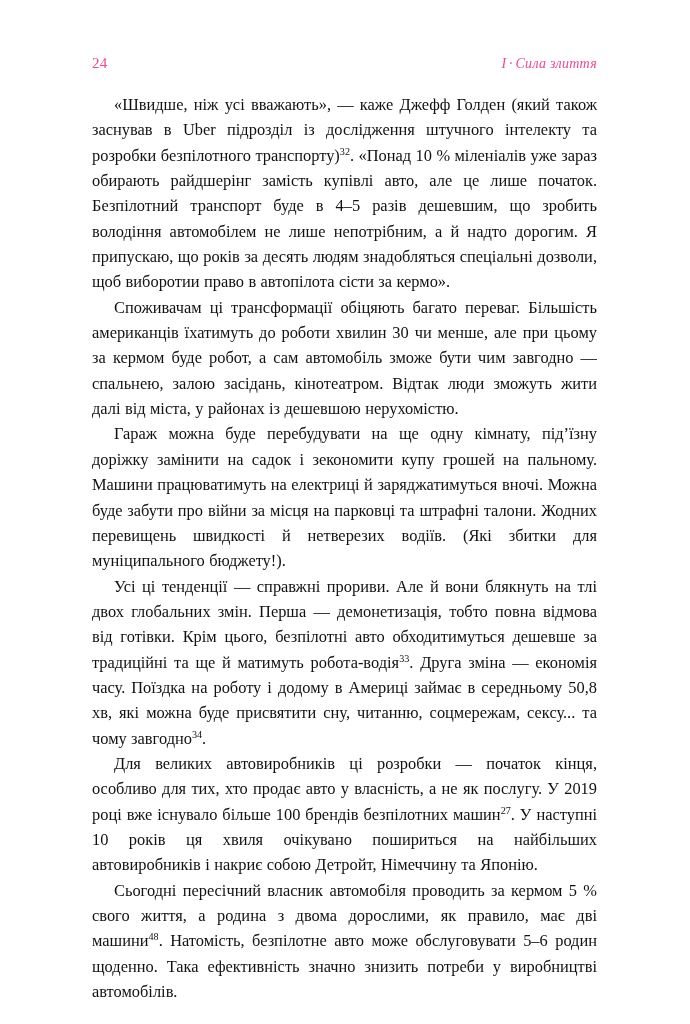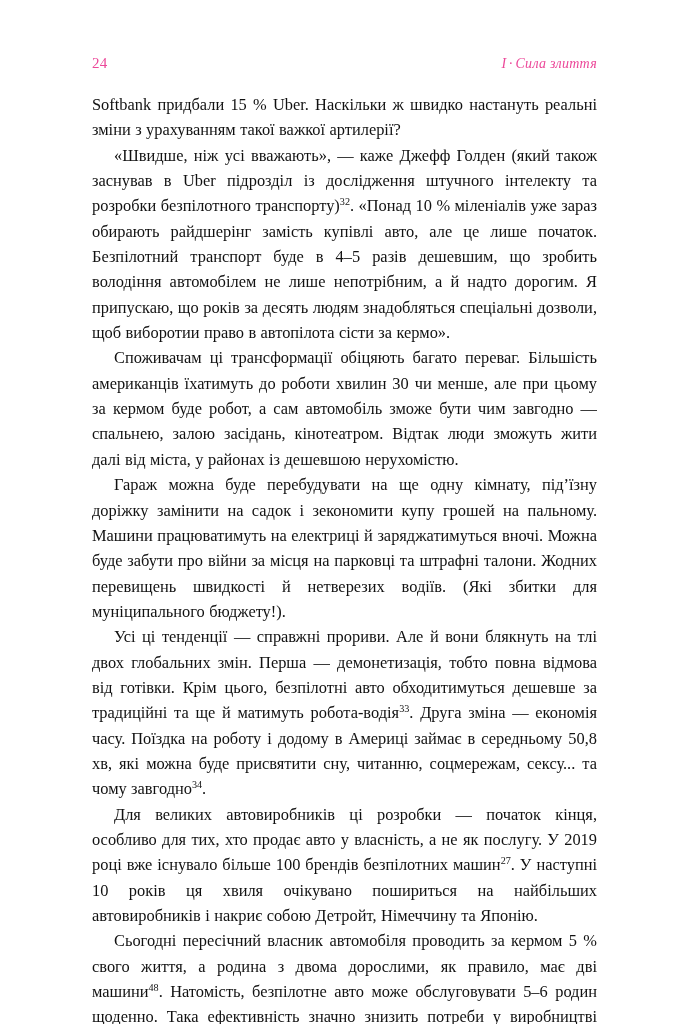--- a/index.html
+++ b/index.html
@@ -84,21 +84,20 @@
 
 <div class="page">
 
   <div class="running-head">
     <span class="folio">24</span>
     <span class="head-title"><span>I</span><span class="sep">·</span><span>Сила злиття</span></span>
   </div>
 
   <div class="textblock">
 
-    <p class="para"><span>Softbank придбали 15 % Uber. Наскільки ж швидко настануть реальні зміни з урахуванням такої важкої артилерії?</span></p>
 
     <p class="para indent"><span>«Швидше, ніж усі вважають», — каже Джефф Голден (який також заснував в Uber підрозділ із дослідження штучного інтелекту та розробки безпілотного транспорту)</span><sup>32</sup><span>. «Понад 10 % мiленіалів уже зараз обирають райдшерінг замість купівлі авто, але це лише початок. Безпілотний транспорт буде в 4–5 разів дешевшим, що зробить володіння автомобілем не лише непотрібним, а й надто дорогим. Я припускаю, що років за десять людям знадобляться спеціальні дозволи, щоб виборотии право в автопілота сісти за кермо».</span></p>
 
     <p class="para indent"><span>Споживачам ці трансформації обіцяють багато переваг. Більшість американців їхатимуть до роботи хвилин 30 чи менше, але при цьому за кермом буде робот, а сам автомобіль зможе бути чим завгодно — спальнею, залою засідань, кінотеатром. Відтак люди зможуть жити далі від міста, у районах із дешевшою нерухомістю.</span></p>
 
     <p class="para indent"><span>Гараж можна буде перебудувати на ще одну кімнату, під’їзну доріжку замінити на садок і зекономити купу грошей на пальному. Машини працюватимуть на електриці й заряджатимуться вночі. Можна буде забути про війни за місця на парковці та штрафні талони. Жодних перевищень швидкості й нетверезих водіїв. (Які збитки для муніципального бюджету!).</span></p>
 
     <p class="para indent"><span>Усі ці тенденції — справжні прориви. Але й вони блякнуть на тлі двох глобальних змін. Перша — демонетизація, тобто повна відмова від готівки. Крім цього, безпілотні авто обходитимуться дешевше за традиційні та ще й матимуть робота-водія</span><sup>33</sup><span>. Друга зміна — економія часу. Поїздка на роботу і додому в Америці займає в середньому 50,8 хв, які можна буде присвятити сну, читанню, соцмережам, сексу... та чому завгодно</span><sup>34</sup><span>.</span></p>
 
     <p class="para indent"><span>Для великих автовиробників ці розробки — початок кінця, особливо для тих, хто продає авто у власність, а не як послугу. У 2019 році вже існувало більше 100 брендів безпілотних машин</span><sup>27</sup><span>. У наступні 10 років ця хвиля очікувано пошириться на найбільших автовиробників і накриє собою Детройт, Німеччину та Японію.</span></p>

